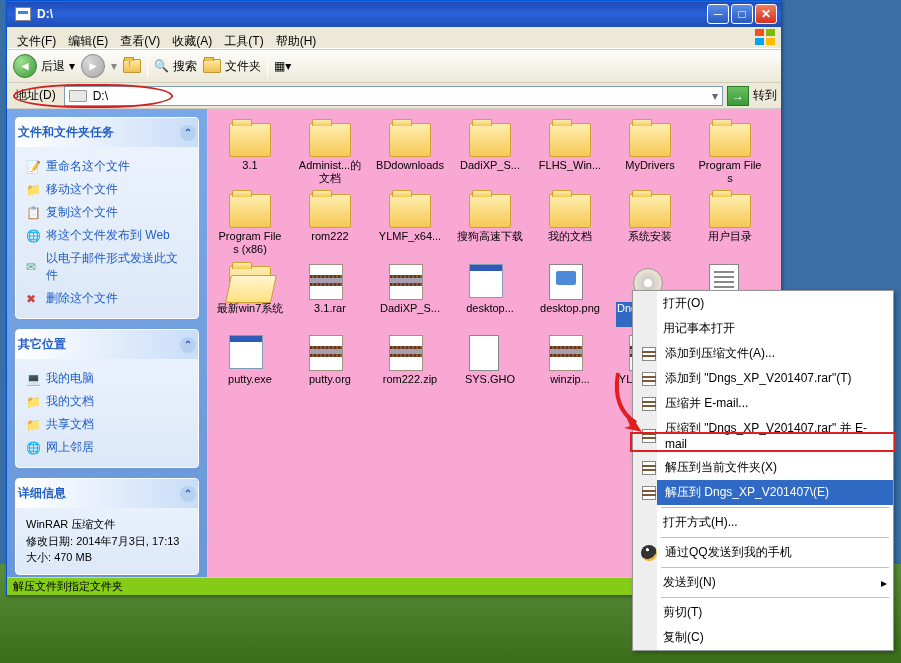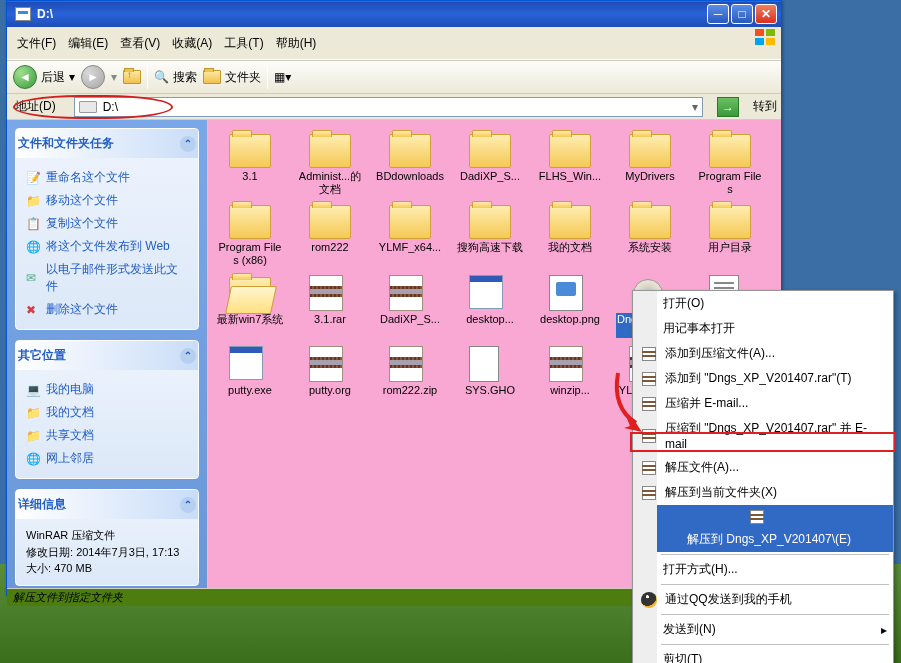--- a/index.html
+++ b/index.html
@@ -22,37 +22,37 @@
   display: flex; align-items: center; padding: 0 4px 0 8px; color: #fff; font-weight: bold;
 }
 .titlebar .title-icon { width: 16px; height: 14px; background:#fff; border:1px solid #888; margin-right:6px; position:relative; }
 .titlebar .title-icon::after{content:"";position:absolute;left:2px;right:2px;top:3px;height:3px;background:#3a8ad8;}
 .title-buttons{margin-left:auto;display:flex;gap:2px;}
 .tbtn{width:22px;height:20px;border:1px solid #fff;border-radius:3px;display:flex;align-items:center;justify-content:center;font-weight:bold;font-family:Tahoma;}
 .tbtn-min,.tbtn-max{background:linear-gradient(#5a8ee8,#285abf);color:#fff;}
 .tbtn-close{background:linear-gradient(#f08060,#d83020);color:#fff;}
 
 
-.menubar{height:22px;background:#ece9d8;border-bottom:1px solid #fff;display:flex;align-items:center;padding:16px 4px;position:relative;}
+.menubar{height:22px;background:#ece9d8;border-bottom:1px solid #fff;display:flex;padding:4px 4px;position:relative;}
 .menubar span{padding:2px 6px;cursor:default;}
 .winflag{position:absolute;right:4px;top:2px;width:22px;height:16px;}
 .winflag svg{width:22px;height:16px;}
 
 
 .toolbar{height:34px;border-top:1px solid #d0ccc0;border-bottom:1px solid #d0ccc0;background:linear-gradient(#fdfdfb,#ece9d8);display:flex;align-items:center;padding:0 6px;gap:6px;}
 .tool-back{display:flex;align-items:center;gap:4px;}
 .circle-btn{width:24px;height:24px;border-radius:50%;border:1px solid #3a7a3a;background:radial-gradient(circle at 30% 30%,#a0e090,#3a9a3a);display:flex;align-items:center;justify-content:center;color:#fff;}
 .circle-btn.disabled{background:radial-gradient(circle at 30% 30%,#d8d8d8,#a8a8a8);border-color:#888;}
 .sep{width:1px;height:24px;background:#c0bcb0;border-right:1px solid #fff;}
 .toolbar .tlabel{display:flex;align-items:center;gap:4px;}
 .folder-mini{width:18px;height:14px;background:linear-gradient(#ffe9a0,#f0c050);border:1px solid #c09830;border-radius:1px;position:relative;}
 .folder-mini::before{content:"";position:absolute;left:0;top:-3px;width:8px;height:3px;background:#f0c050;border:1px solid #c09830;border-bottom:none;}
 
 
-.addrbar{height:26px;background:#ece9d8;border-bottom:1px solid #d0ccc0;display:flex;align-items:center;padding:2px 4px;gap:14px;position:relative;}
+.addrbar{height:26px;background:#ece9d8;border-bottom:1px solid #d0ccc0;display:flex;align-items:center;padding:2px 4px;gap:4px;position:relative;}
 .addrbar .label{padding:0 4px;}
 .addr-input{flex:1;height:20px;background:#fff;border:1px solid #7f9db9;display:flex;align-items:center;padding:0 4px;gap:6px;}
 .addr-input .drive-icon{width:18px;height:12px;background:#e8e8e8;border:1px solid #999;border-radius:1px;}
 .go-btn{width:22px;height:20px;background:linear-gradient(#6ac060,#3a9a3a);border:1px solid #2a7a2a;display:flex;align-items:center;justify-content:center;color:#fff;}
 .red-circle{position:absolute;left:6px;top:1px;width:160px;height:24px;border:2px solid #d02020;border-radius:50%/60%;pointer-events:none;}
 
 
 .body{display:flex;height:calc(100% - 26px - 22px - 34px - 26px - 18px);}
 .sidebar{width:200px;background:linear-gradient(to bottom,#7aa7e8 0%,#6a97d8 100%);padding:8px;overflow:hidden;}
 .panel{background:linear-gradient(#eef4fd,#dce8f8);border:1px solid #fff;border-radius:4px;margin-bottom:10px;overflow:hidden;}
@@ -88,28 +88,28 @@
 .txt-big::before{content:"";position:absolute;left:4px;right:4px;top:6px;height:2px;background:#888;box-shadow:0 5px 0 #888,0 10px 0 #888,0 15px 0 #888;}
 .exe-big{width:34px;height:34px;background:#fff;border:1px solid #7f9db9;position:relative;}
 .exe-big::before{content:"";position:absolute;left:0;right:0;top:0;height:6px;background:#2f5bb7;}
 .png-big{width:34px;height:36px;background:#fff;border:1px solid #888;position:relative;}
 .png-big::after{content:"";position:absolute;left:6px;top:6px;width:20px;height:14px;background:#4a8ad8;border-radius:2px;}
 .gho-big{width:30px;height:36px;background:#fff;border:1px solid #888;position:relative;}
 .disc-sel{width:36px;height:36px;border-radius:4px;position:relative;}
 .disc-sel::after{content:"";position:absolute;left:4px;top:4px;width:28px;height:28px;border-radius:50%;background:radial-gradient(circle,#fff 20%,#ccc 22%,#e8e0d0 60%);border:1px solid #999;}
 
 
-.statusbar{height:18px;background:#4d7c0f;border-top:1px solid #d0ccc0;padding:1px 6px;font-size:11px;font-style:italic;}
+.statusbar{height:18px;background:#84cc16;border-top:1px solid #d0ccc0;padding:1px 6px;font-size:11px;}
 
 
 .context-menu{position:absolute;left:632px;top:290px;width:262px;background:#fff;border:1px solid #969696;box-shadow:2px 2px 4px rgba(0,0,0,.3);z-index:100;}
 .cm-inner{border-left:24px solid #eee;}
 .cm-item{padding:4px 18px 4px 6px;display:flex;align-items:center;gap:6px;position:relative;cursor:default;font-size:12px;}
 .cm-item.bold{font-weight:normal;}
-.cm-item.highlighted{background:#316ac5;color:#fff;flex-direction:column;}
+.cm-item.highlighted{background:#316ac5;color:#fff;}
 .cm-item .arrow{position:absolute;right:6px;}
 .cm-item .cicon{width:16px;height:16px;margin-left:-22px;margin-right:2px;flex-shrink:0;}
 .cm-sep{height:1px;background:#c0c0c0;margin:2px 4px;}
 .red-box{position:absolute;left:630px;top:432px;width:266px;height:20px;border:2px solid #e02020;pointer-events:none;z-index:200;}
 
 
 .red-arrow{position:absolute;left:608px;top:368px;z-index:150;}
 .red-arrow svg{width:48px;height:70px;}
 
 
@@ -471,24 +471,20 @@
     <div class="cm-item">
         <div class="cicon arch-icon"></div>
         <span>压缩并 E-mail...</span>
       </div>
     <div class="cm-item">
         <div class="cicon arch-icon"></div>
         <span>压缩到 "Dngs_XP_V201407.rar" 并 E-mail</span>
       </div>
     <div class="cm-item">
         <div class="cicon arch-icon"></div>
-        <span>解压文件(A)...</span>
-      </div>
-    <div class="cm-item">
-        <div class="cicon arch-icon"></div>
         <span>解压到当前文件夹(X)</span>
       </div>
     <div class="cm-item highlighted">
         <div class="cicon arch-icon"></div>
         <span>解压到 Dngs_XP_V201407\(E)</span>
       </div>
     <div class="cm-sep"></div>
     <div class="cm-item">
         <span>打开方式(H)...</span>
       </div>

